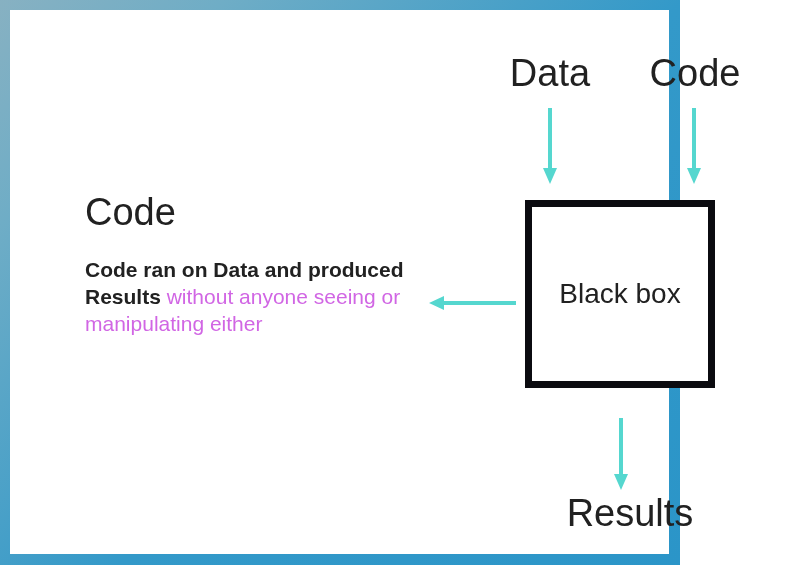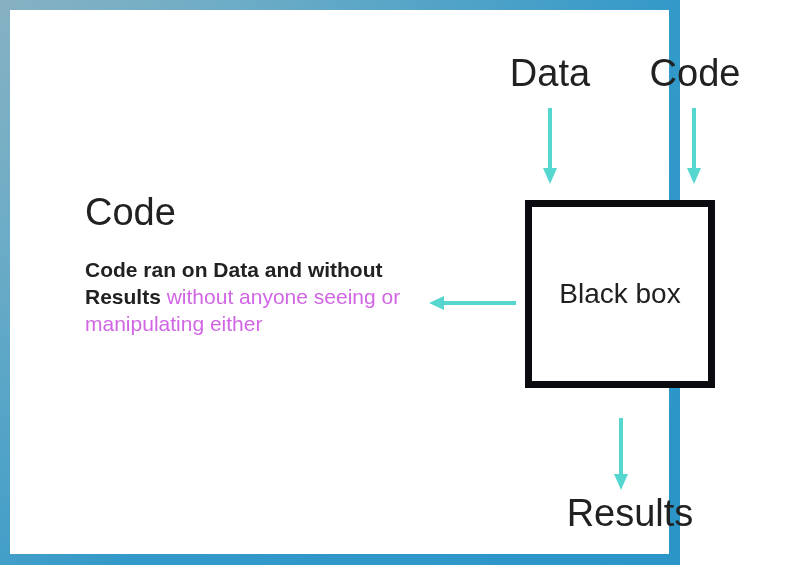--- a/index.html
+++ b/index.html
@@ -105,21 +105,21 @@
       <span class="box-label">Black box</span>
     </div>
 
     <svg class="arrow" id="arrow-left" width="90" height="16" viewBox="0 0 90 16">
       <line x1="88" y1="8" x2="14" y2="8" stroke="#55d7cf" stroke-width="4"></line>
       <polygon points="16,1 16,15 1,8" fill="#55d7cf"></polygon>
     </svg>
 
     <div class="abs big-label" id="proof-title">Code</div>
 
-    <div class="abs" id="proof-text"><span class="seg-strong">Code</span><span class="seg-light"> ran on </span><span class="seg-strong">Data</span><span class="seg-light"> and without </span><span class="seg-strong">Results</span><span class="seg-magenta"> without anyone seeing or manipulating either</span></div>
+    <div class="abs" id="proof-text"><span class="seg-strong">Code</span><span class="seg-light"> ran on </span><span class="seg-strong">Data</span><span class="seg-light"> and produced </span><span class="seg-strong">Results</span><span class="seg-magenta"> without anyone seeing or manipulating either</span></div>
 
     <svg class="arrow" id="arrow-results" width="20" height="88" viewBox="0 0 20 88">
       <line x1="10" y1="12" x2="10" y2="70" stroke="#55d7cf" stroke-width="4"></line>
       <polygon points="3,68 17,68 10,84" fill="#55d7cf"></polygon>
     </svg>
 
     <div class="abs big-label centered" id="results-label">Results</div>
 
   </div>
 </div>

